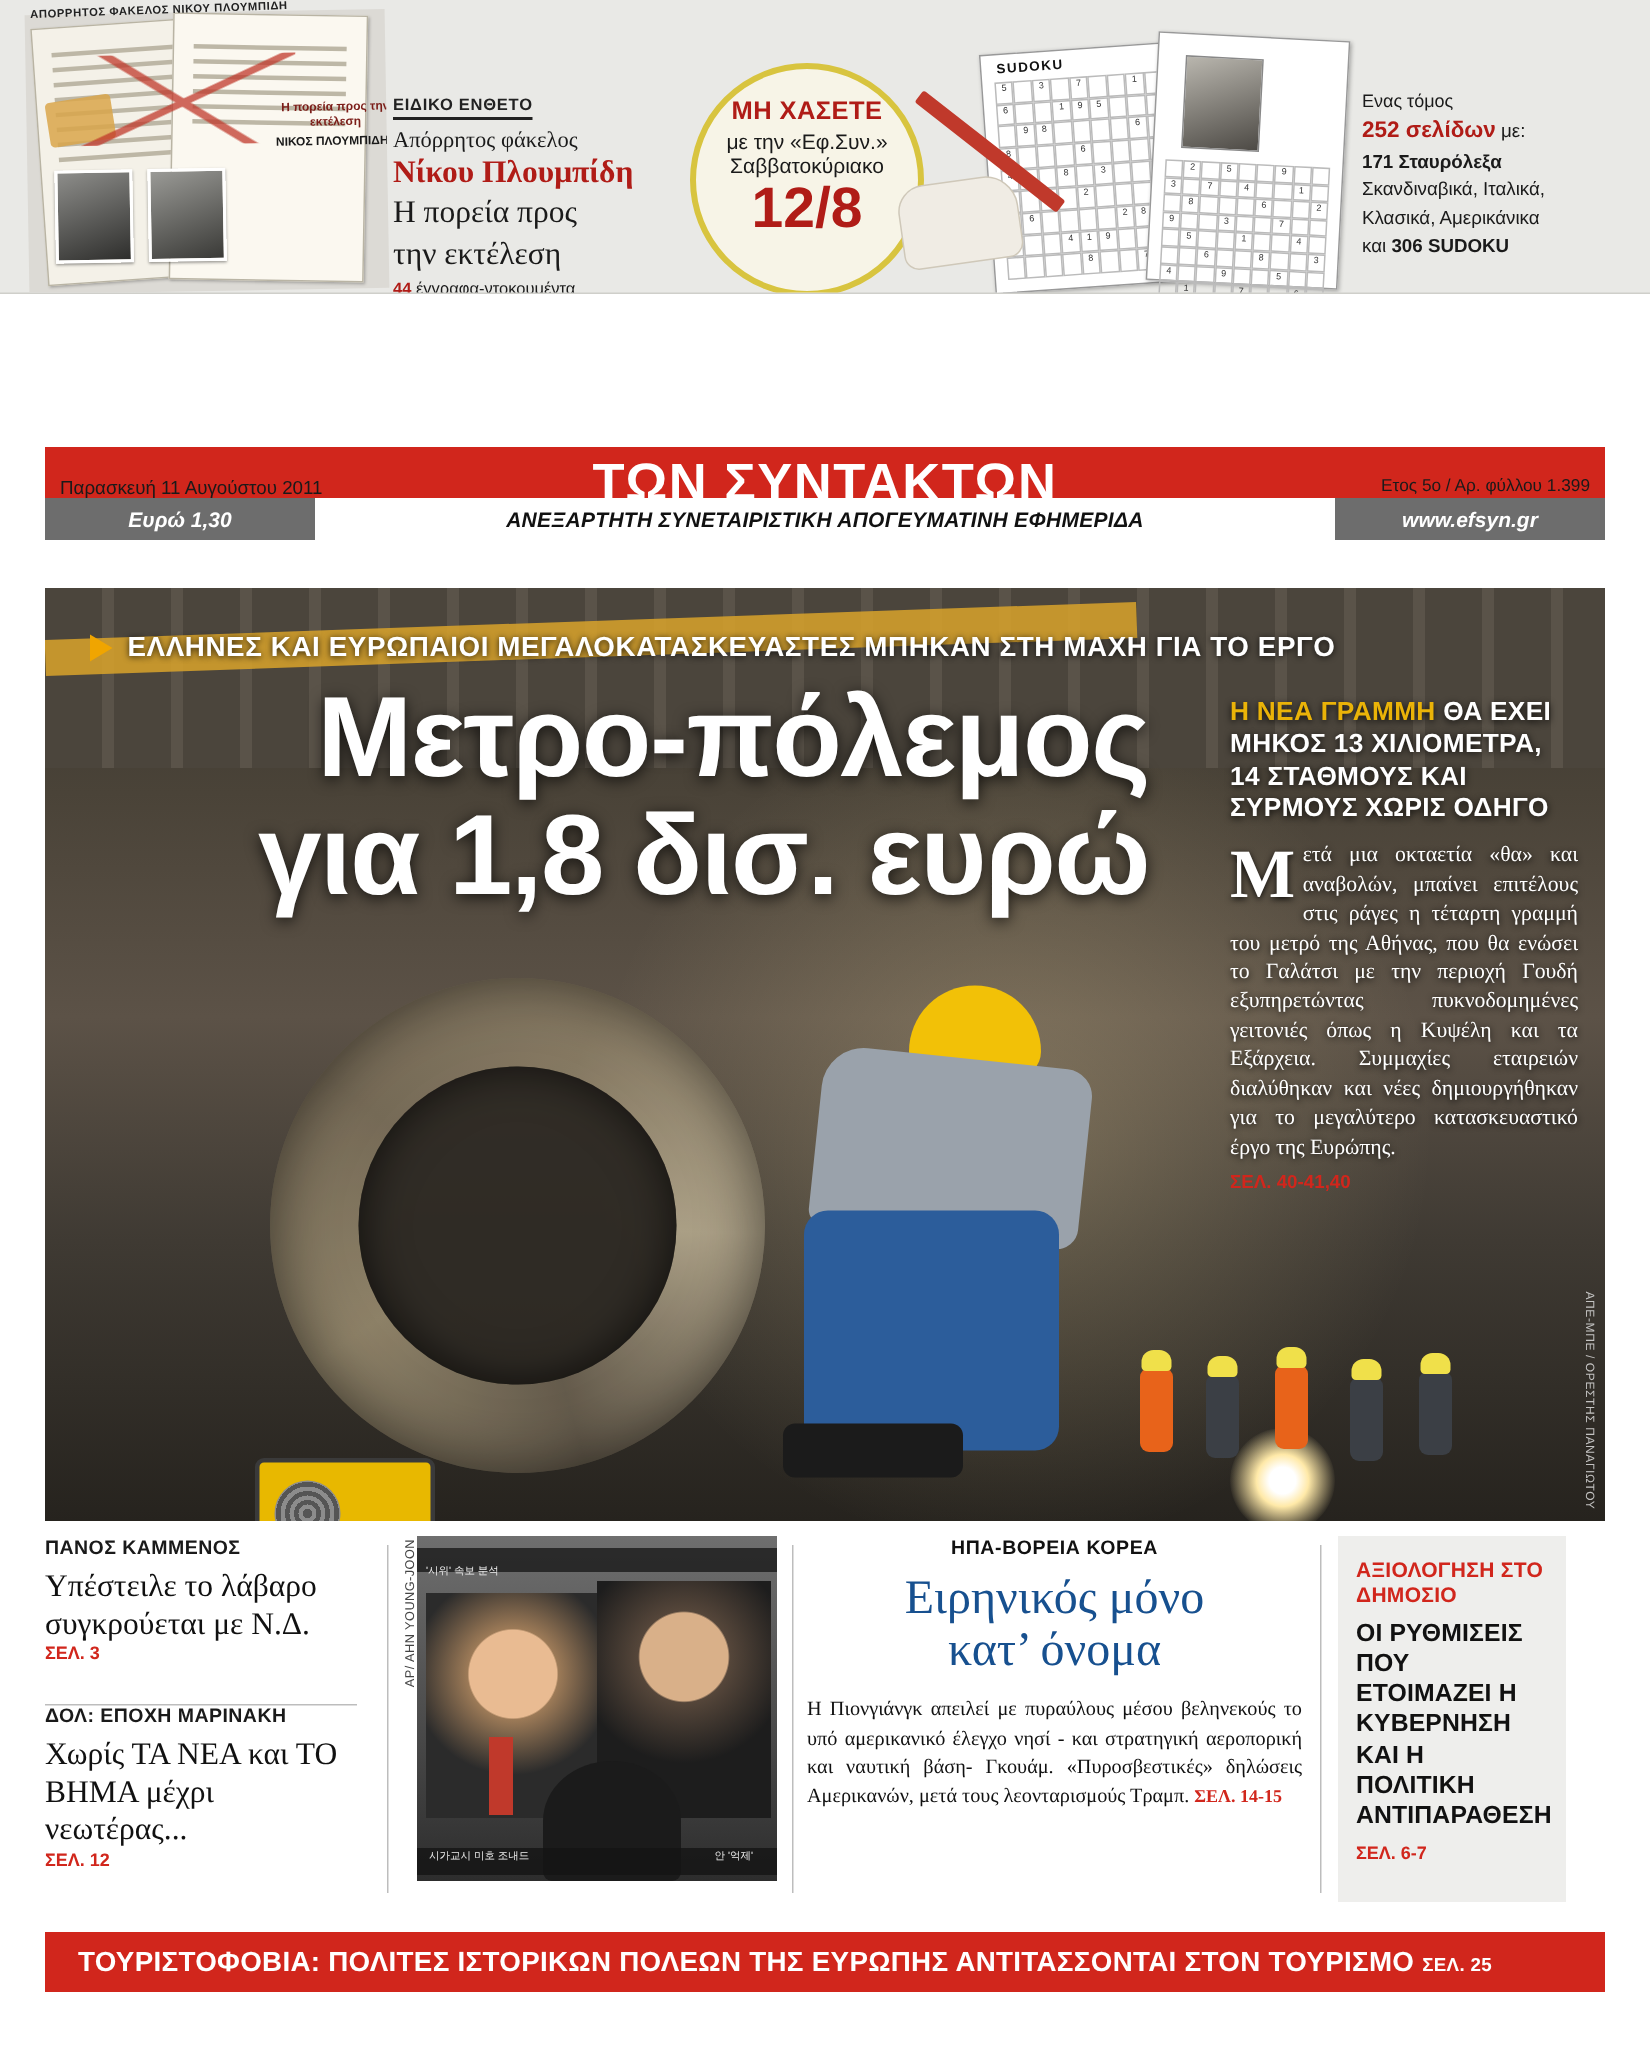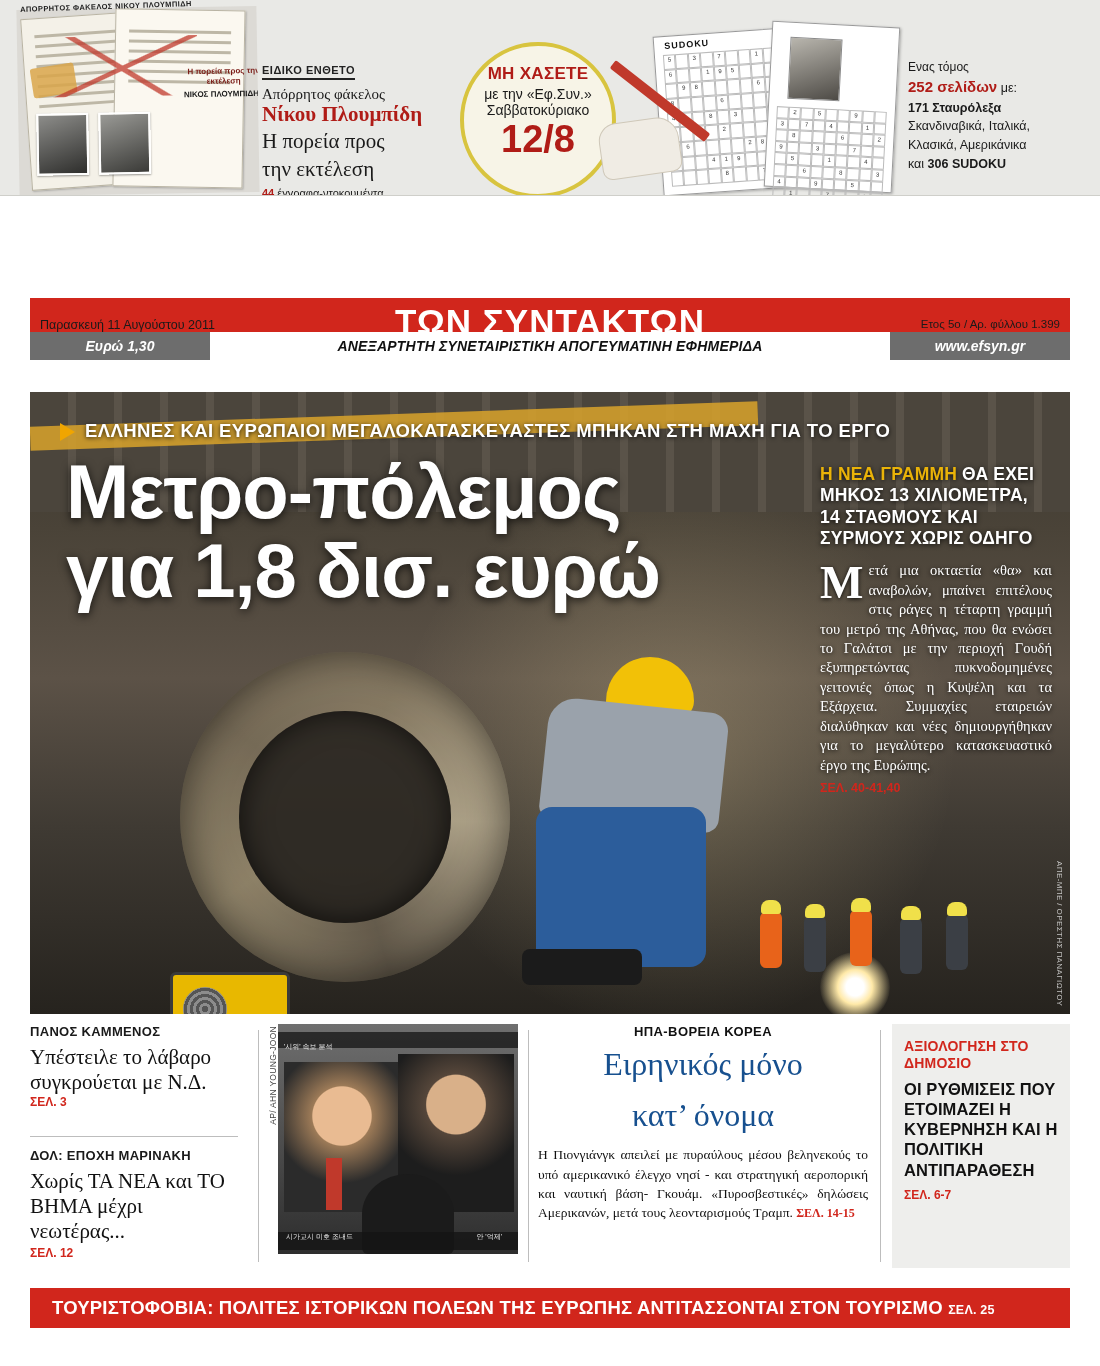--- a/index.html
+++ b/index.html
@@ -185,20 +185,21 @@
   .lead-kicker .tri {
     display:inline-block; width:0; height:0; margin-right:10px;
     border-top:9px solid transparent; border-bottom:9px solid transparent; border-left:15px solid #f0a500;
     vertical-align:middle;
   }
   .lead-head {
     position:absolute; left:36px; top:64px; width:700px; color:#fff;
     font-family:"Liberation Sans", sans-serif; font-weight:bold;
     font-size:76px; line-height:.96; letter-spacing:-1px;
     text-shadow:0 2px 10px rgba(0,0,0,.75);
+    text-align:right;
   }
   .lead-head .l2 { display:block; margin-top:6px; }
 
   .sidebox {
     position:absolute; right:18px; top:72px; width:232px; color:#fff;
   }
   .sidebox .sb-top { font-size:17.5px; font-weight:bold; line-height:1.22; letter-spacing:.2px;
     text-shadow:0 1px 5px rgba(0,0,0,.85);}
   .sidebox .sb-top .hl { color:#eab308; }
   .sidebox .sb-body {
@@ -250,21 +251,21 @@
   .col-mid .kick { font-size:13px; font-weight:bold; letter-spacing:.4px; }
   .col-mid .h {
     font-family:"Liberation Serif", serif; font-size:32px; line-height:1.1; color:#17508f;
     margin-top:8px; text-align:center;
   }
   .col-mid .body {
     font-family:"Liberation Serif", serif; font-size:13.5px; line-height:1.42; margin-top:12px; text-align:justify;
   }
 
   .col-right {
-    position:absolute; left:862px; top:0; width:178px; height:244px;
+    position:absolute; left:862px; top:0; width:152px; height:244px;
     background:#eeeeec; padding:14px 12px;
   }
   .col-right .kick { font-size:14px; font-weight:bold; color:#d1261c; line-height:1.18; letter-spacing:.2px;}
   .col-right .h {
     margin-top:8px; font-size:16.5px; font-weight:bold; line-height:1.22; color:#111; letter-spacing:.1px;
   }
 
   
   .footer {
     position:absolute; left:30px; top:1288px; width:1040px; height:40px; background:#d1261c;
@@ -592,21 +593,21 @@
     <div class="vrule" style="left:498px;"></div>
     <div class="vrule" style="left:850px;"></div>
 
     <div class="col-left">
       <div>
         <div class="kicker-sm">ΠΑΝΟΣ ΚΑΜΜΕΝΟΣ</div>
         <div class="story-h">Υπέστειλε το λάβαρο συγκρούεται με Ν.Δ.</div>
         <div class="sel">ΣΕΛ. 3</div>
       </div>
       <div class="hrule" style="top:112px;"></div>
-      <div style="position:absolute; top:124px; left:0; width:208px;">
+      <div style="position:absolute; top:112px; left:0; width:208px;">
         <div class="kicker-sm">ΔΟΛ: ΕΠΟΧΗ ΜΑΡΙΝΑΚΗ</div>
         <div class="story-h">Χωρίς ΤΑ ΝΕΑ και ΤΟ ΒΗΜΑ μέχρι νεωτέρας...</div>
         <div class="sel" style="display:inline;">ΣΕΛ. 12</div>
       </div>
     </div>
 
     <div class="photo2">
       <div class="tv-trump"></div>
       <div class="tv-kim"></div>
       <div class="tv-hat"></div>
@@ -618,21 +619,21 @@
         <span class="tv-tag3">안 '억제'</span>
       </div>
     </div>
     <div style="position:absolute; left:240px; top:2px; height:120px;">
       <span class="photo2-credit">AP/ AHN YOUNG-JOON</span>
     </div>
 
     <div class="col-mid">
       <div class="kick" style="text-align:center;">ΗΠΑ-ΒΟΡΕΙΑ ΚΟΡΕΑ</div>
       <div class="h">Ειρηνικός μόνο</div>
-      <div class="h" style="margin-top:16px;">κατ’ όνομα</div>
+      <div class="h" style="margin-top:0;">κατ’ όνομα</div>
       <div class="body">
         <span>Η Πιονγιάνγκ απειλεί με πυραύλους μέσου βεληνεκούς το υπό αμερικανικό έλεγχο νησί - και στρατηγική αεροπορική και ναυτική βάση- Γκουάμ. «Πυροσβεστικές» δηλώσεις Αμερικανών, μετά τους λεονταρισμούς Τραμπ.</span>
         <span class="sel">ΣΕΛ. 14-15</span>
       </div>
     </div>
 
     <div class="col-right">
       <div class="kick">ΑΞΙΟΛΟΓΗΣΗ ΣΤΟ ΔΗΜΟΣΙΟ</div>
       <div class="h">ΟΙ ΡΥΘΜΙΣΕΙΣ ΠΟΥ ΕΤΟΙΜΑΖΕΙ Η ΚΥΒΕΡΝΗΣΗ ΚΑΙ Η ΠΟΛΙΤΙΚΗ ΑΝΤΙΠΑΡΑΘΕΣΗ</div>
       <div class="sel" style="margin-top:8px;">ΣΕΛ. 6-7</div>

